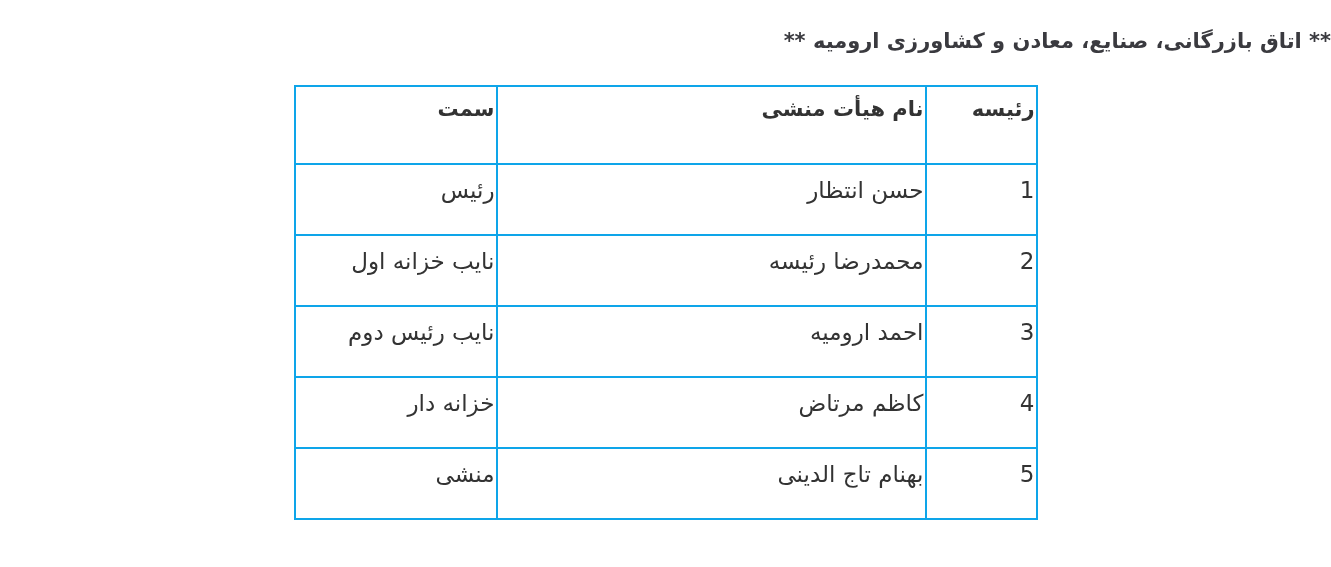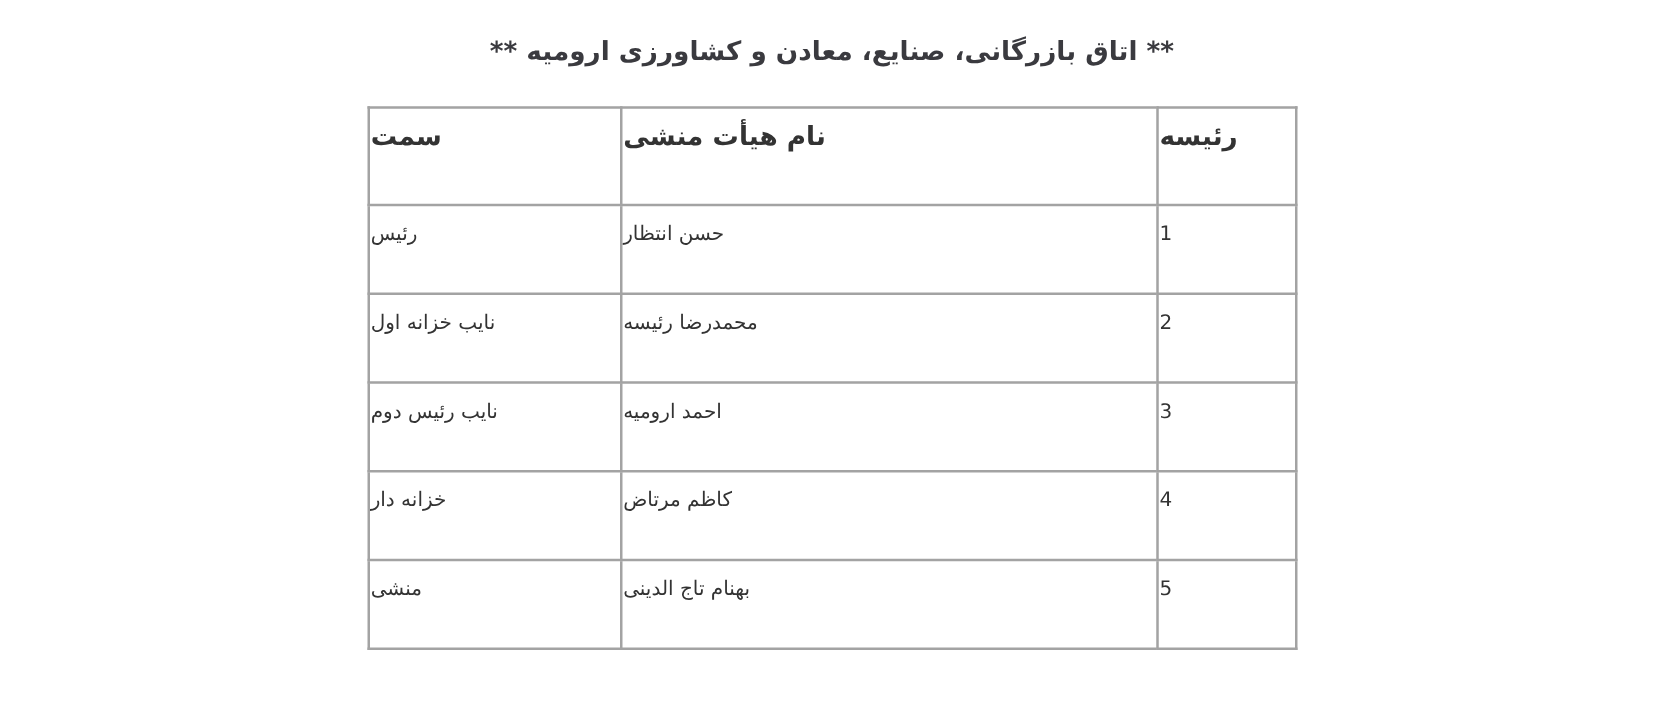--- a/index.html
+++ b/index.html
@@ -13,51 +13,50 @@
     overflow: hidden;
     font-family: "DejaVu Sans", "Liberation Sans", sans-serif;
     color: #333333;
   }
   .page {
     width: 100%;
     height: 100%;
     direction: rtl;
   }
   .title {
-    text-align: center;
     font-weight: bold;
     font-size: 21px;
     color: #3a3a3f;
     padding-top: 27px;
     line-height: 1.35;
   }
   table.board {
     border-collapse: collapse;
     margin: 30px auto 0 auto;
     direction: rtl;
     table-layout: fixed;
     background: #ffffff;
   }
   table.board th,
   table.board td {
-    border: 2px solid #a3a3a3;
-    text-align: left;
+    border: 2px solid #0ea5e9;
+    text-align: right;
     vertical-align: top;
     overflow: hidden;
   }
   table.board th {
     font-weight: bold;
     font-size: 21px;
     height: 65px;
     padding-top: 10px;
     box-sizing: content-box;
   }
   table.board td {
     font-weight: normal;
-    font-size: 16px;
+    font-size: 23px;
     height: 56px;
     padding-top: 12px;
     box-sizing: content-box;
   }
   .col-no   { width: 111px; }
   .col-name { width: 429px; }
   .col-pos  { width: 202px; }
 </style>
 </head>
 <body>

